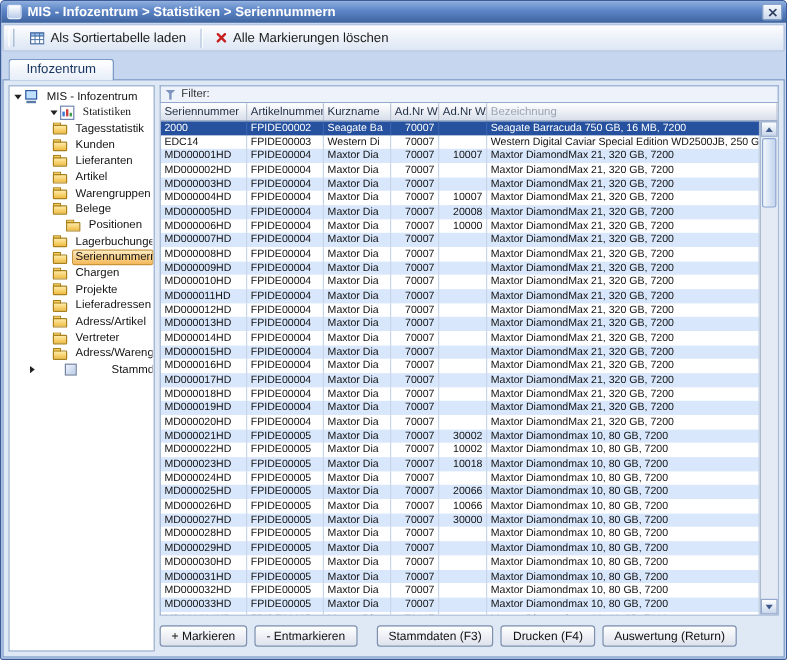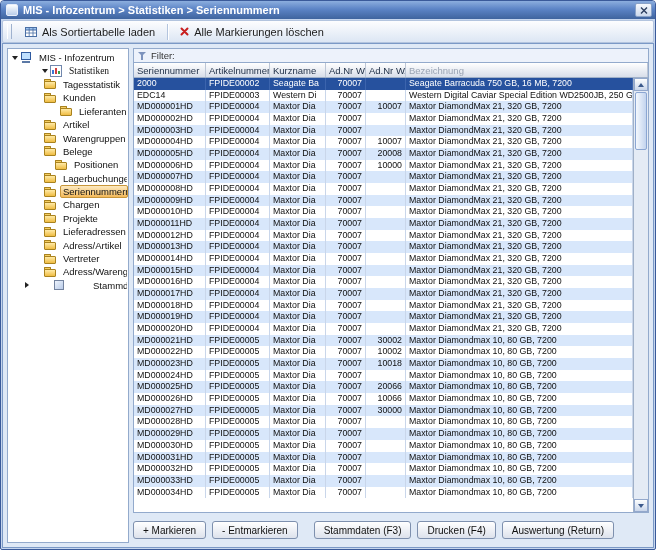--- a/index.html
+++ b/index.html
@@ -130,20 +130,23 @@
     </button>
     <span class="tsep"></span>
     <button class="tbtn">
       <svg width="9" height="9" viewBox="0 0 9 9">
           <path d="M1.5 1.5 L7.5 7.5 M7.5 1.5 L1.5 7.5" stroke="#c81e1e" stroke-width="2" stroke-linecap="round" fill="none"></path>
         </svg>
       <span>Alle Markierungen löschen</span>
     </button>
   </div>
 
+  <div class="tabstrip">
+    <div class="tab">Infozentrum</div>
+  </div>
 
   <div class="content">
 
     <div class="treepanel" id="tree">
         <div class="tree-item" style="padding-left: 2px;">
           <span class="expander open"></span>
           <span class="nicon computer"></span>
           <span class="tlabel">MIS - Infozentrum</span>
         </div>
         <div class="tree-item" style="padding-left: 32px; font-family: Liberation Serif, serif;">
@@ -154,21 +157,21 @@
         <div class="tree-item" style="padding-left: 26px;">
           <span class="expander"></span>
           <span class="nicon folder"></span>
           <span class="tlabel">Tagesstatistik</span>
         </div>
         <div class="tree-item" style="padding-left: 26px;">
           <span class="expander"></span>
           <span class="nicon folder"></span>
           <span class="tlabel">Kunden</span>
         </div>
-        <div class="tree-item" style="padding-left: 42px;">
+        <div class="tree-item" style="padding-left: 26px;">
           <span class="expander"></span>
           <span class="nicon folder"></span>
           <span class="tlabel">Lieferanten</span>
         </div>
         <div class="tree-item" style="padding-left: 26px;">
           <span class="expander"></span>
           <span class="nicon folder"></span>
           <span class="tlabel">Artikel</span>
         </div>
         <div class="tree-item" style="padding-left: 26px;">

